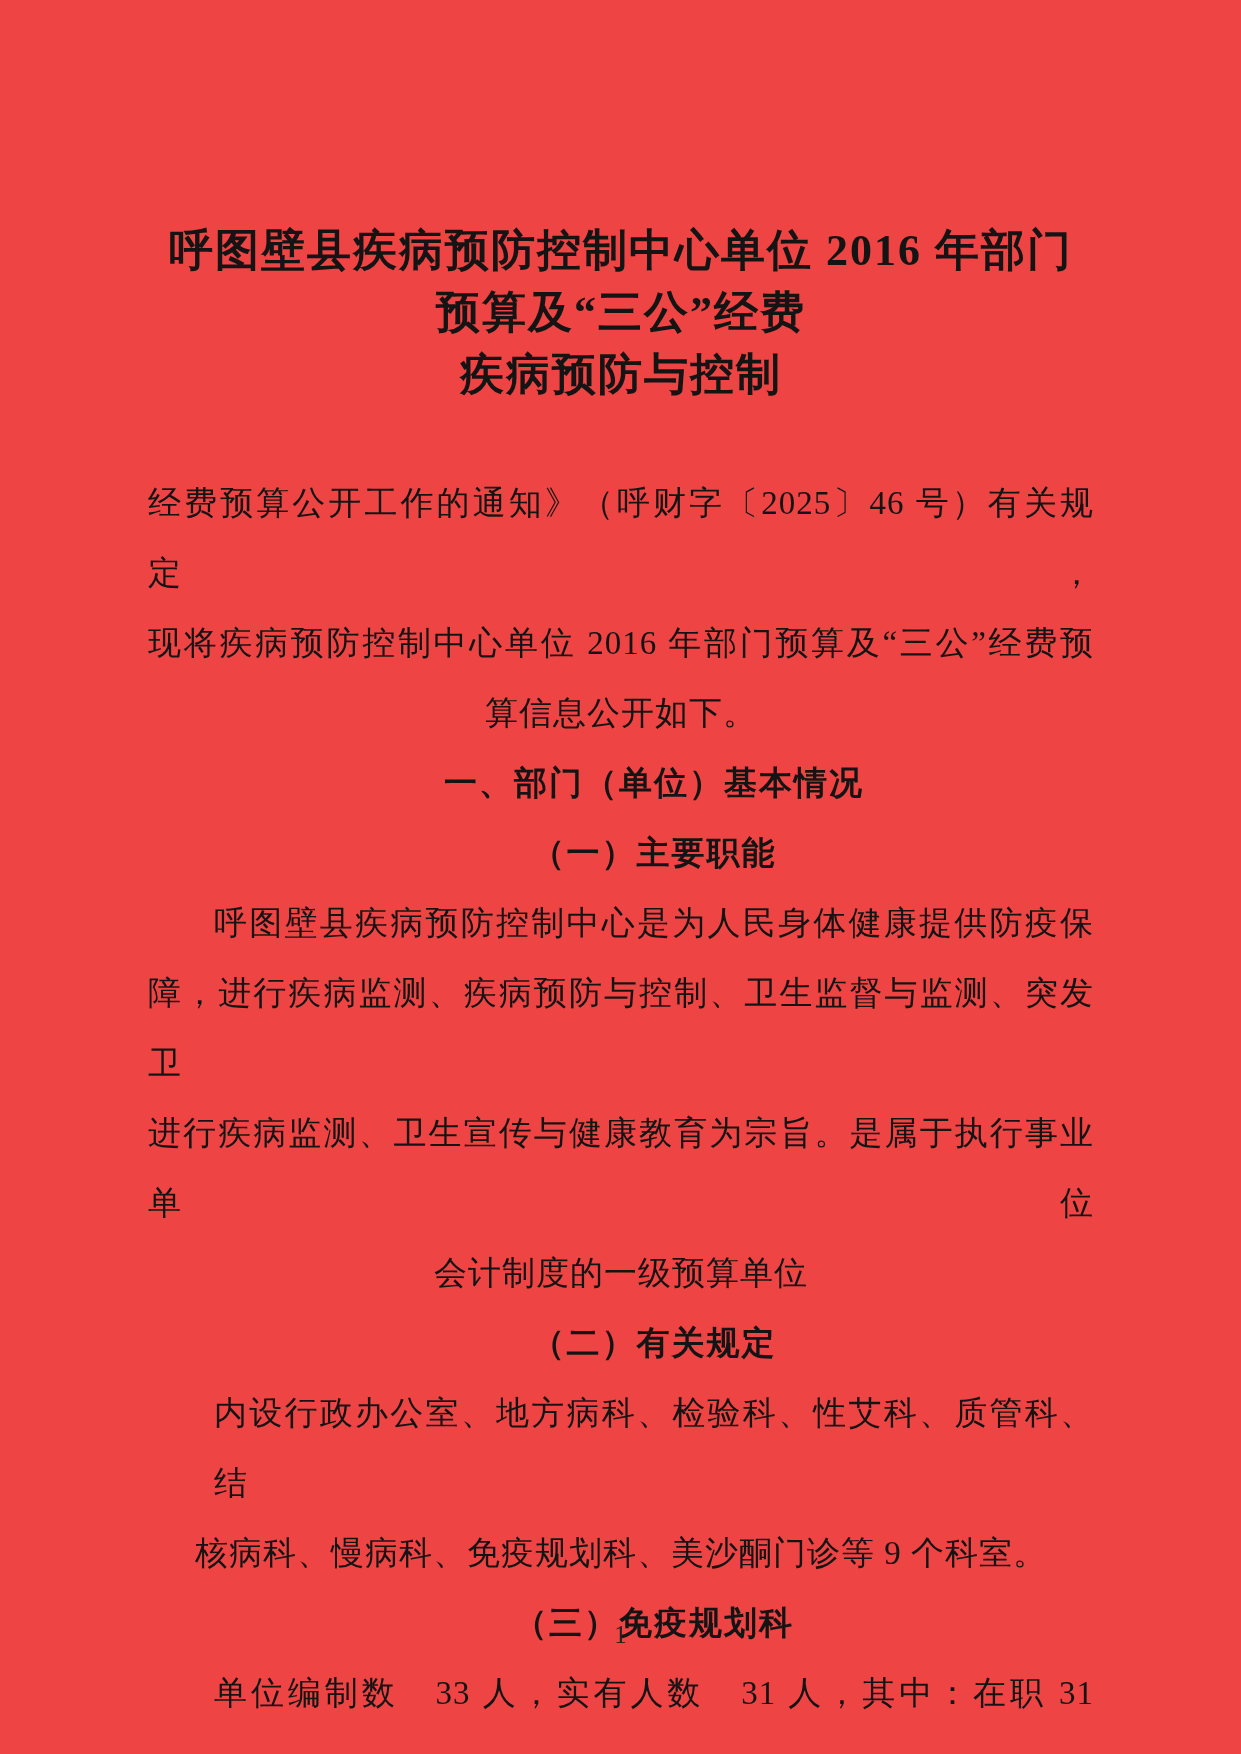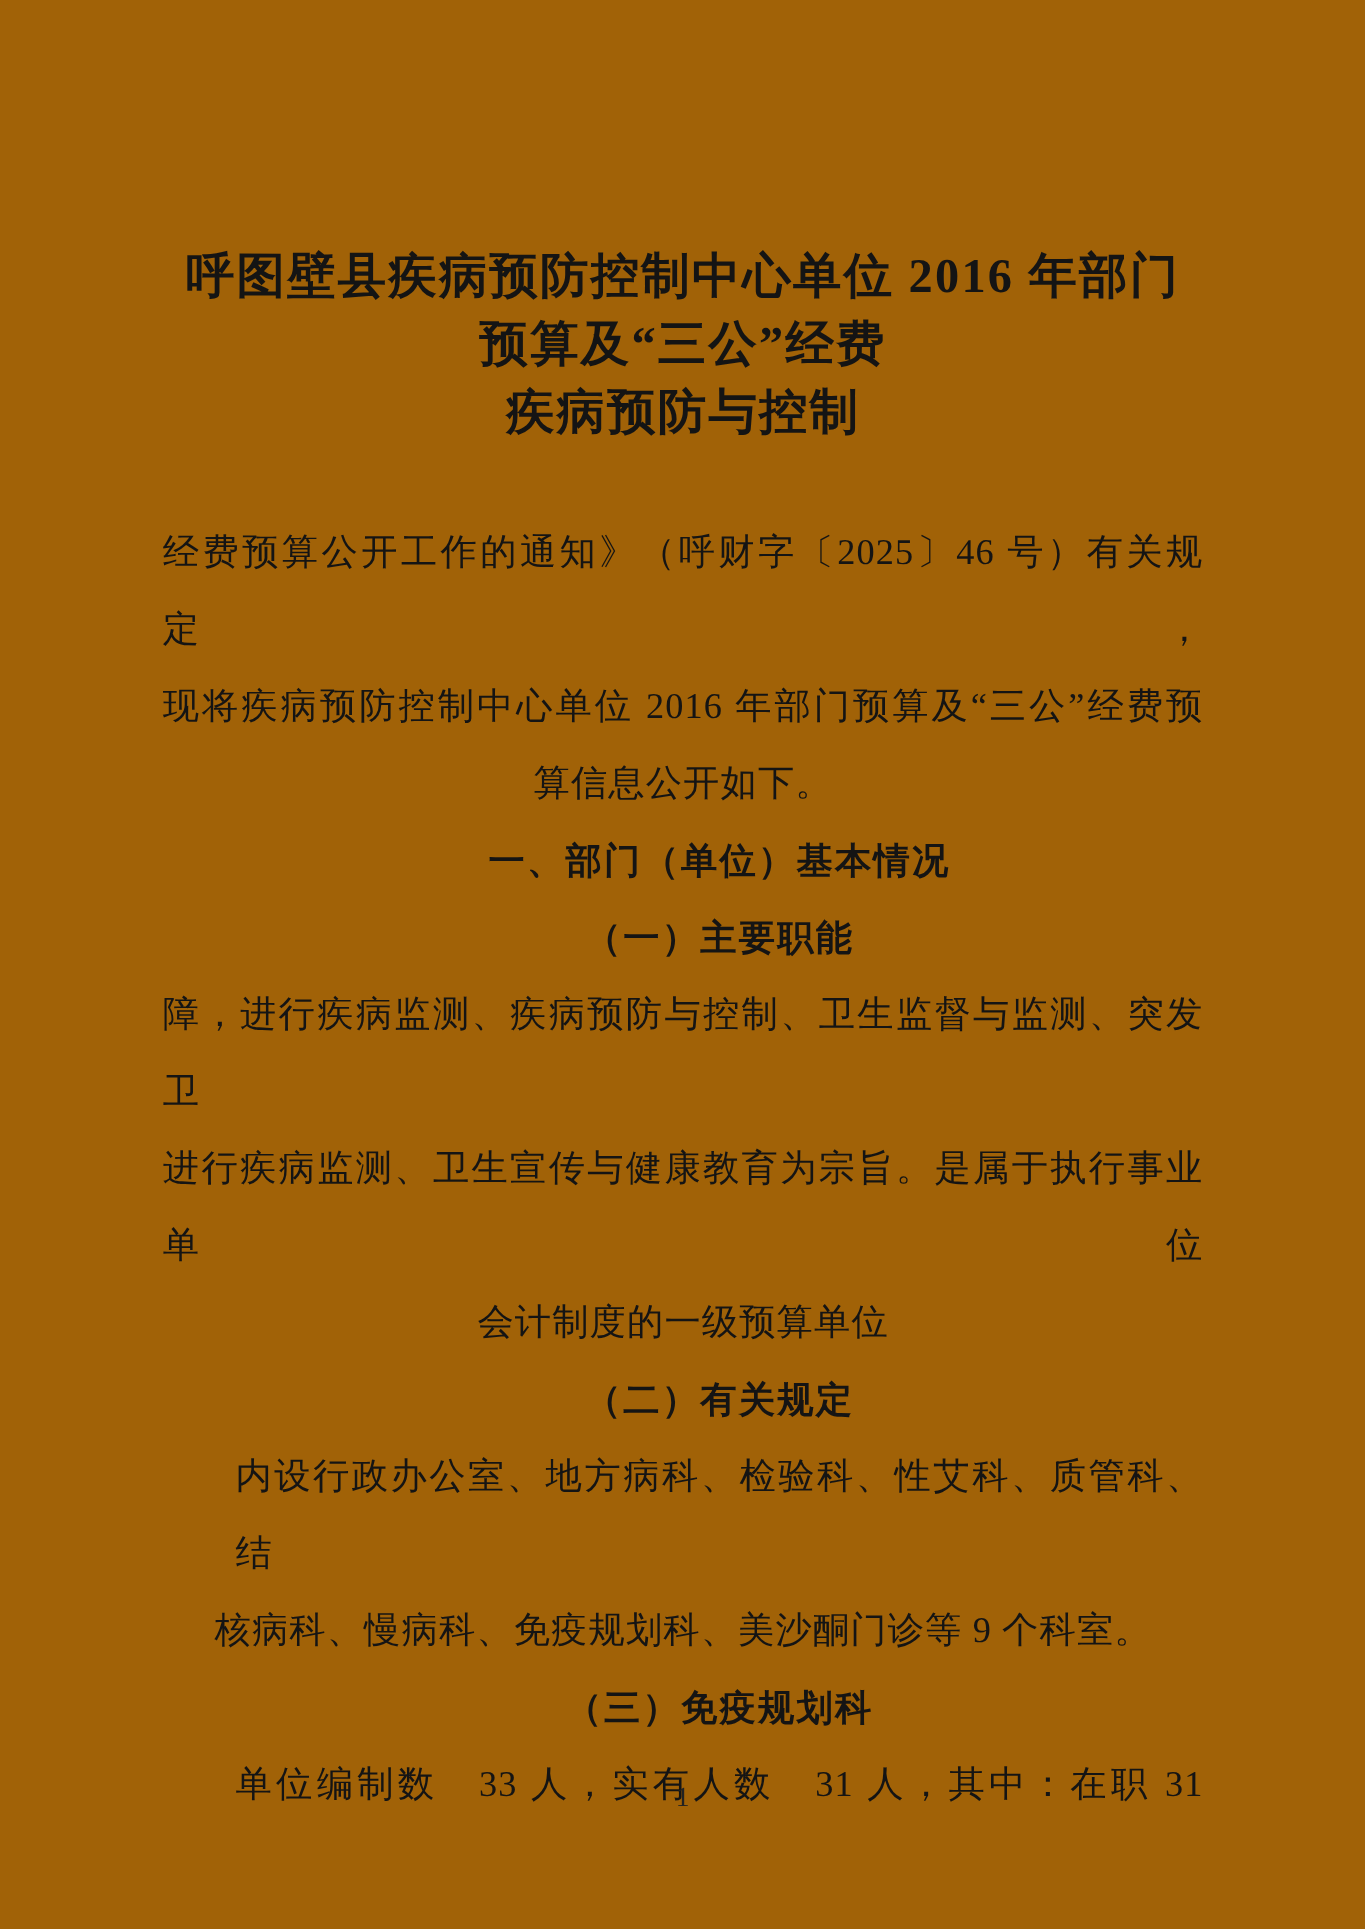--- a/index.html
+++ b/index.html
@@ -4,21 +4,21 @@
 <style>
   html, body {
     margin: 0;
     padding: 0;
     background: #ffffff;
   }
   .page {
     position: relative;
     width: 1241px;
     height: 1754px;
-    background: #a16207;
+    background: #ef4444;
     color: #141414;
     overflow: hidden;
   }
   .content {
     position: absolute;
     left: 148px;
     top: 0;
     width: 946px;
   }
   .doc-title {
@@ -42,21 +42,21 @@
   }
   .line.full {
     text-align: justify;
     text-align-last: justify;
     text-justify: inter-character;
   }
   .line.indent {
     padding-left: 66px;
   }
   .line.heading {
-    font-family: Liberation Sans, sans-serif;
+    font-family: Liberation Serif, serif;
     font-weight: bold;
     letter-spacing: 2px;
   }
   .page-footer {
     position: absolute;
     left: 0;
     top: 1618px;
     width: 1241px;
     text-align: center;
     font-family: "Liberation Serif", serif;
@@ -78,20 +78,21 @@
     </div>
 
     <div class="doc-body">
       <div class="line full">经费预算公开工作的通知》（呼财字〔2025〕46 号）有关规定，</div>
       <div class="line full">现将疾病预防控制中心单位 2016 年部门预算及“三公”经费预</div>
       <div class="line">算信息公开如下。</div>
 
       <div class="line heading indent">一、部门（单位）基本情况</div>
       <div class="line heading indent">（一）主要职能</div>
 
+      <div class="line indent full">呼图壁县疾病预防控制中心是为人民身体健康提供防疫保</div>
       <div class="line full">障，进行疾病监测、疾病预防与控制、卫生监督与监测、突发卫</div>
       <div class="line full">进行疾病监测、卫生宣传与健康教育为宗旨。是属于执行事业单位</div>
       <div class="line">会计制度的一级预算单位</div>
 
       <div class="line heading indent">（二）有关规定</div>
 
       <div class="line indent full">内设行政办公室、地方病科、检验科、性艾科、质管科、结</div>
       <div class="line">核病科、慢病科、免疫规划科、美沙酮门诊等 9 个科室。</div>
 
       <div class="line heading indent">（三）免疫规划科</div>

